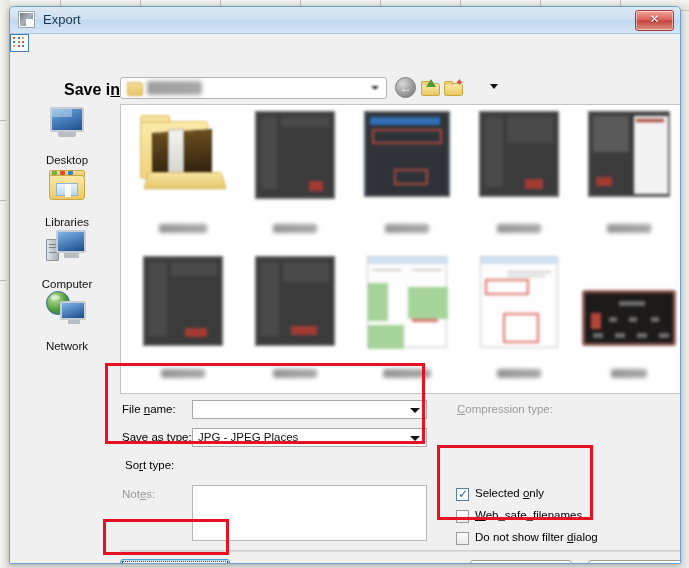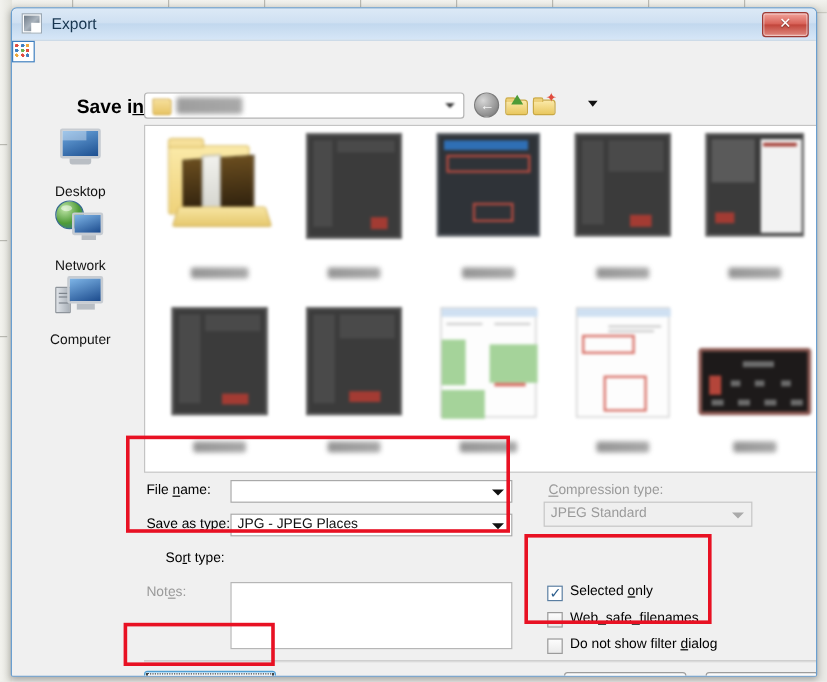--- a/index.html
+++ b/index.html
@@ -306,41 +306,52 @@
 
       <div class="place">
         <div class="pic ic-mon">
           <div class="scr"></div>
             <div class="gloss"></div>
             <div class="base"></div>
         </div>
         <div class="lbl">Desktop</div>
       </div>
 
-
       <div class="place">
-        <div class="pic ic-net">
-          <div class="globe"></div>
-            <div class="scr"></div>
-            <div class="base"></div>
-        </div>
-        <div class="lbl">Network</div>
+        <div class="pic ic-lib">
+          <div class="tabs"></div>
+          <div class="dot" style="left:8px;background:#6fae4c"></div>
+          <div class="dot" style="left:16px;background:#e04b3e"></div>
+          <div class="dot" style="left:24px;background:#3f7fbf"></div>
+          <div class="f"></div>
+            <div class="inner"></div>
+        </div>
+        <div class="lbl">Libraries</div>
       </div>
 
       <div class="place">
         <div class="pic ic-com">
           <div class="tower">
               <i style="top:4px"></i>
               <i style="top:7px"></i>
               <i style="top:12px"></i>
             </div>
           <div class="scr"></div>
             <div class="base"></div>
         </div>
         <div class="lbl">Computer</div>
+      </div>
+
+      <div class="place">
+        <div class="pic ic-net">
+          <div class="globe"></div>
+            <div class="scr"></div>
+            <div class="base"></div>
+        </div>
+        <div class="lbl">Network</div>
       </div>
 
     </div>
 
     <div id="filelist">
 
       <div class="thumb-cell" style="left:6px;top:0">
         <div class="thumb-box">
           <div class="th-folder">
             <div class="back"></div>
@@ -472,30 +483,26 @@
       <div class="val"></div>
       <div class="arw"></div>
     </div>
 
     <div class="flabel" style="left:112px;top:397px">Save as <u>t</u>ype:</div>
     <div class="combo" style="left:182px;top:394px;width:235px">
       <div class="val">JPG - JPEG Places</div>
       <div class="arw"></div>
     </div>
 
-    <div class="flabel" style="left:128px;top:425px">So<u>r</u>t type:</div>
+    <div class="flabel" style="left:115px;top:425px">So<u>r</u>t type:</div>
 
     <div class="flabel dim" style="left:112px;top:454px">Not<u>e</u>s:</div>
     <div id="notes-box"></div>
 
     <div class="flabel dim" style="left:447px;top:369px"><u>C</u>ompression type:</div>
-    <div class="combo disabled" style="left:443px;top:384px;width:174px;height:21px">
-      <div class="val" style="top:3px">JPEG Standard</div>
-      <div class="arw" style="top:8px"></div>
-    </div>
 
     <div class="cbrow" style="left:446px;top:454px">
       <div class="cbbox checked">
           <div class="cbmark">✓</div>
         </div>
       <div class="cblbl">Selected <u>o</u>nly</div>
     </div>
     <div class="cbrow" style="left:446px;top:476px">
       <div class="cbbox"></div>
       <div class="cblbl"><u>W</u>eb_safe_filenames</div>

